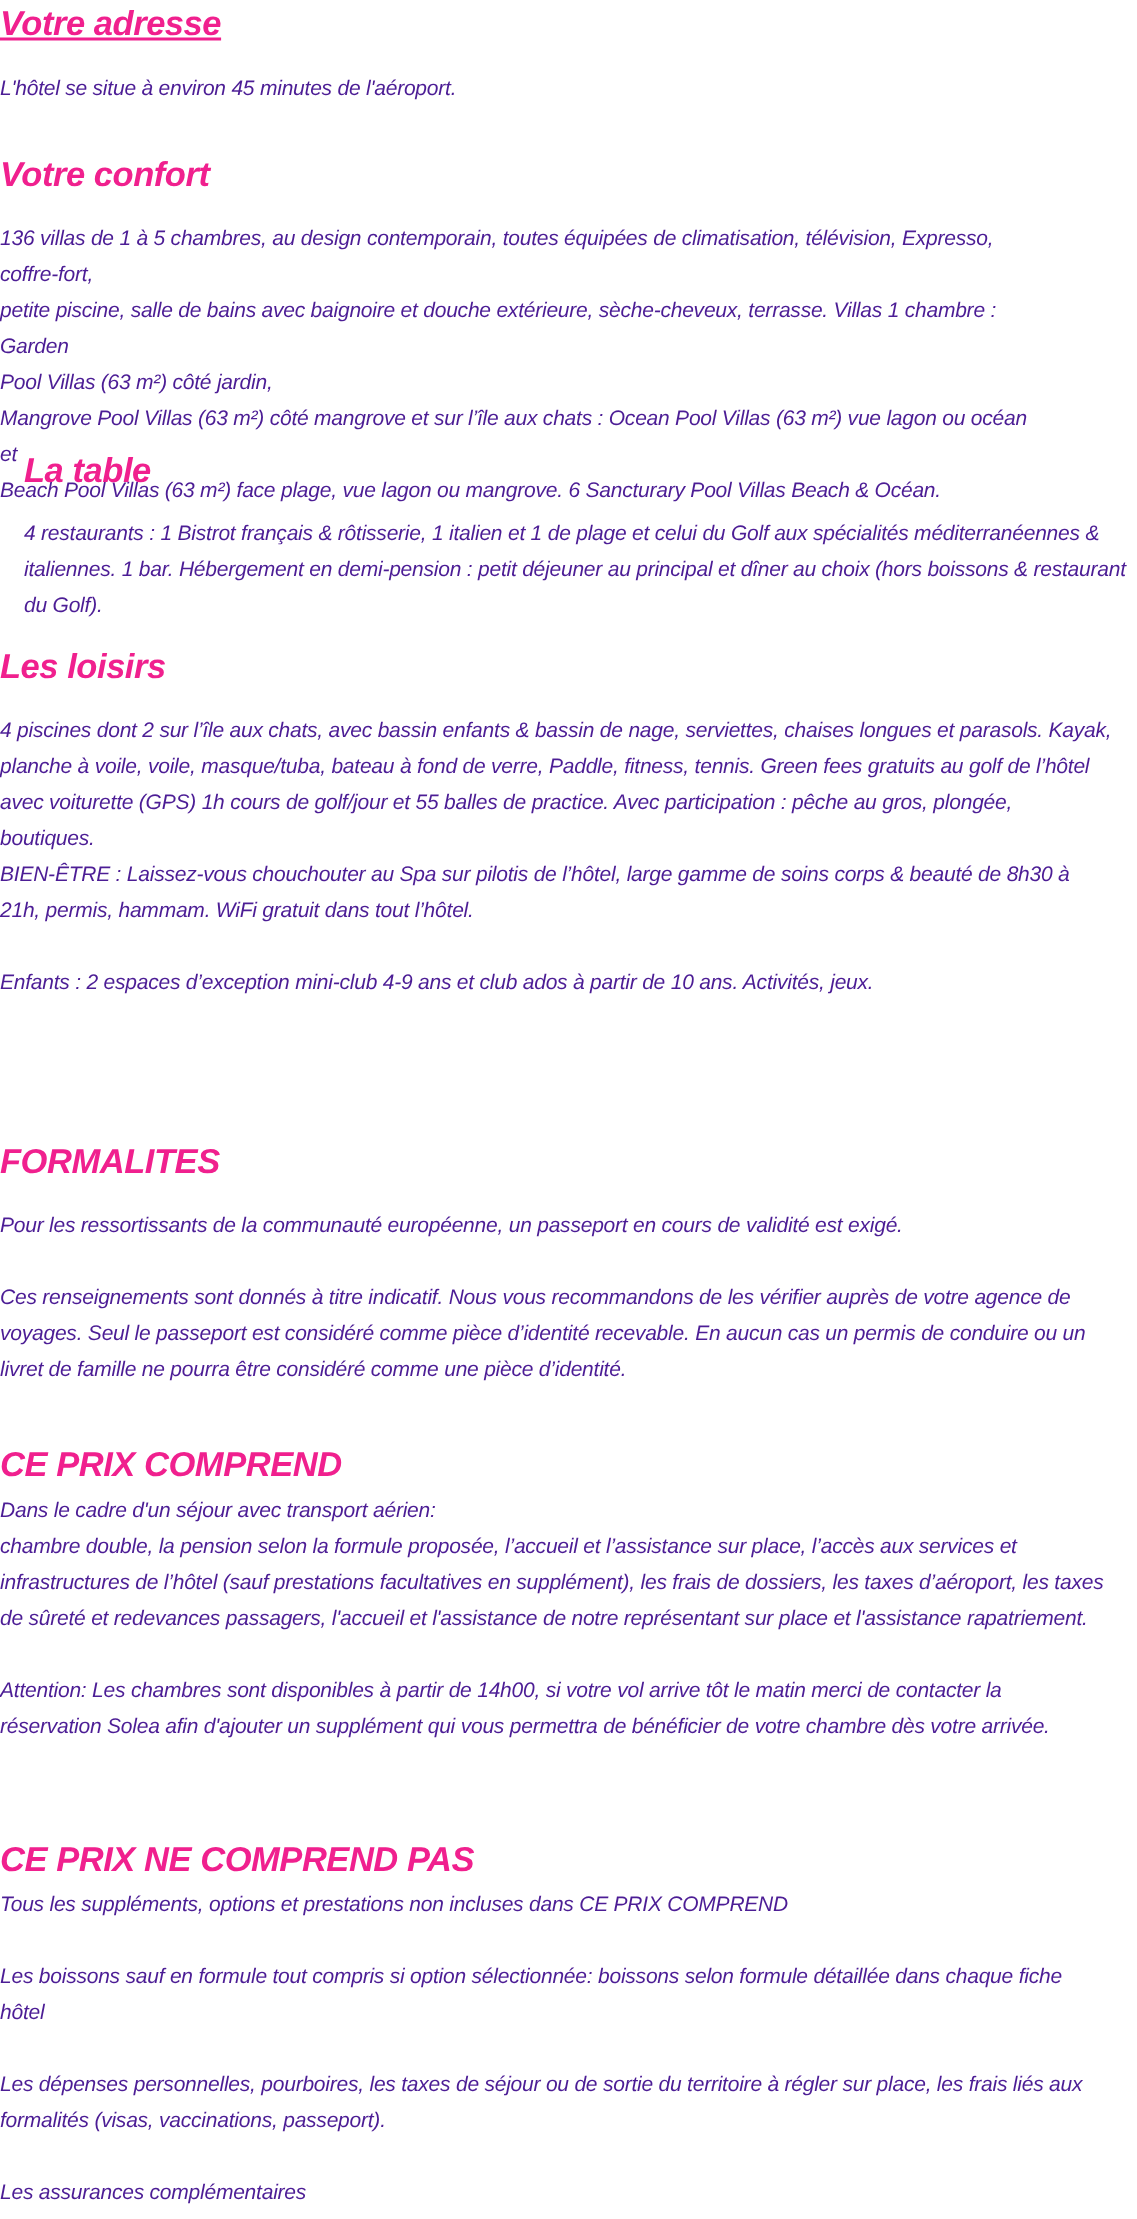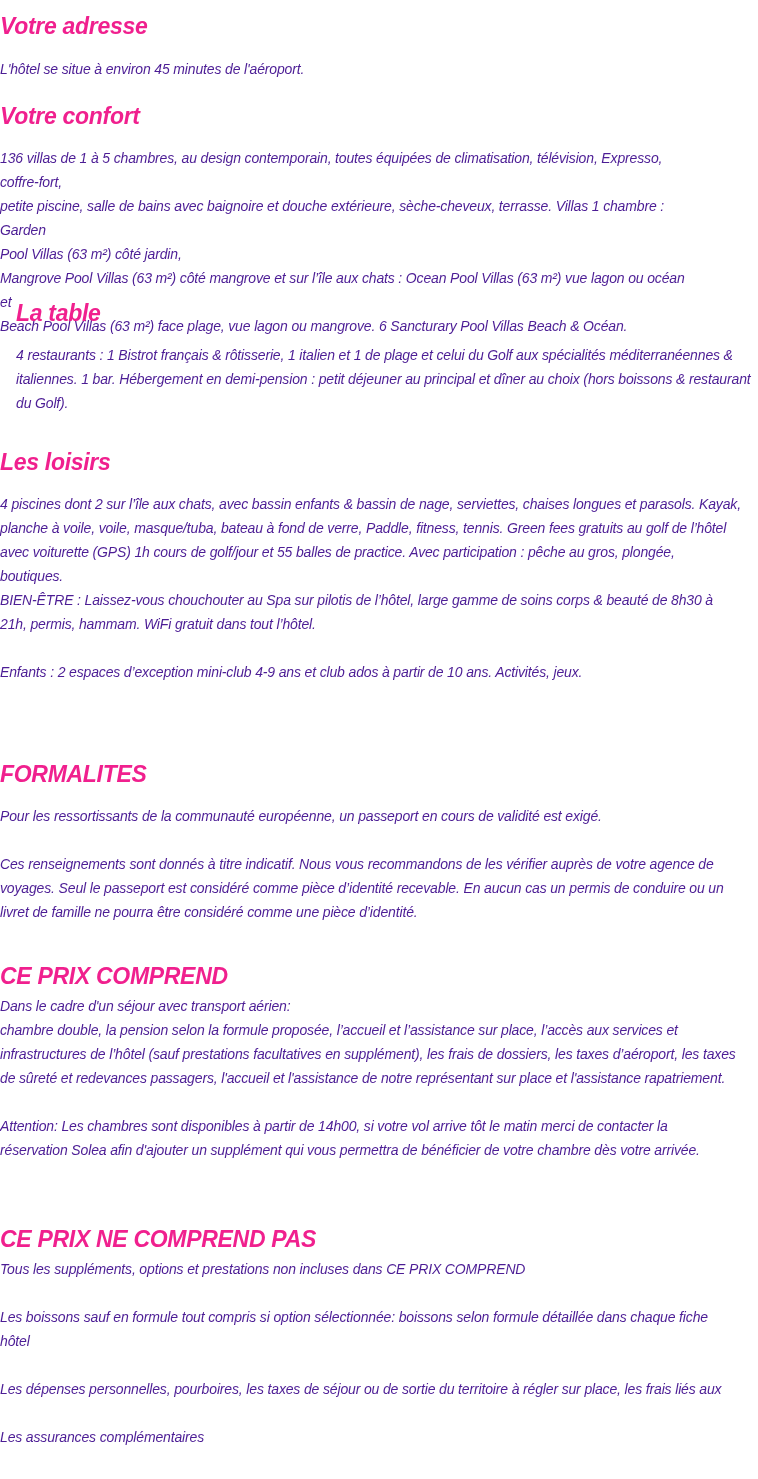--- a/index.html
+++ b/index.html
@@ -35,21 +35,21 @@
       letter-spacing: -0.15px;
     }
     .blank { height: 24px; }
   </style>
 </head>
 <body>
 
 <div class="doc">
 
   <div style="position:absolute; top:0; left:0; width:758px;">
-    <h2 class="section-title" style="margin-top:12px;">Votre adresse</h2>
+    <h2 class="section-title" style="margin-top:1px;text-decoration:underline;">Votre adresse</h2>
     <div style="height:17px"></div>
     <p class="para">L'hôtel se situe à environ 45 minutes de l'aéroport.</p>
   </div>
 
   <div style="position:absolute; top:102px; left:0; width:698px;">
     <h2 class="section-title">Votre confort</h2>
     <div style="height:16px"></div>
     <p class="para">136 villas de 1 à 5 chambres, au design contemporain, toutes équipées de climatisation, télévision, Expresso, coffre-fort,</p>
     <p class="para">petite piscine, salle de bains avec baignoire et douche extérieure, sèche-cheveux, terrasse. Villas 1 chambre : Garden</p>
     <p class="para">Pool Villas (63 m²) côté jardin,</p>
@@ -58,21 +58,21 @@
   </div>
 
   <div style="position:absolute; top:299px; left:16px; width:758px;">
     <h2 class="section-title">La table</h2>
     <div style="height:16px"></div>
     <p class="para">4 restaurants : 1 Bistrot français &amp; rôtisserie, 1 italien et 1 de plage et celui du Golf aux spécialités méditerranéennes &amp;</p>
     <p class="para">italiennes. 1 bar. Hébergement en demi-pension : petit déjeuner au principal et dîner au choix (hors boissons &amp; restaurant</p>
     <p class="para">du Golf).</p>
   </div>
 
-  <div style="position:absolute; top:448px; left:0; width:758px;">
+  <div style="position:absolute; top:430px; left:0; width:758px;">
     <h2 class="section-title">Les loisirs</h2>
     <div style="height:16px"></div>
     <p class="para">4 piscines dont 2 sur l’île aux chats, avec bassin enfants &amp; bassin de nage, serviettes, chaises longues et parasols. Kayak,</p>
     <p class="para">planche à voile, voile, masque/tuba, bateau à fond de verre, Paddle, fitness, tennis. Green fees gratuits au golf de l’hôtel</p>
     <p class="para">avec voiturette (GPS) 1h cours de golf/jour et 55 balles de practice. Avec participation : pêche au gros, plongée,</p>
     <p class="para">boutiques.</p>
     <p class="para">BIEN-ÊTRE : Laissez-vous chouchouter au Spa sur pilotis de l’hôtel, large gamme de soins corps &amp; beauté de 8h30 à</p>
     <p class="para">21h, permis, hammam. WiFi gratuit dans tout l’hôtel.</p>
     <div class="blank"></div>
     <p class="para">Enfants : 2 espaces d’exception mini-club 4-9 ans et club ados à partir de 10 ans. Activités, jeux.</p>
@@ -103,17 +103,18 @@
 
   <div style="position:absolute; top:1225px; left:0; width:758px;">
     <h2 class="section-title">CE PRIX NE COMPREND PAS</h2>
     <div style="height:4px"></div>
     <p class="para">Tous les suppléments, options et prestations non incluses dans CE PRIX COMPREND</p>
     <div class="blank"></div>
     <p class="para">Les boissons sauf en formule tout compris si option sélectionnée: boissons selon formule détaillée dans chaque fiche</p>
     <p class="para">hôtel</p>
     <div class="blank"></div>
     <p class="para">Les dépenses personnelles, pourboires, les taxes de séjour ou de sortie du territoire à régler sur place, les frais liés aux</p>
+    <p class="para">formalités (visas, vaccinations, passeport).</p>
     <div class="blank"></div>
     <p class="para">Les assurances complémentaires</p>
   </div>
 
 </div>
 
 </body></html>

